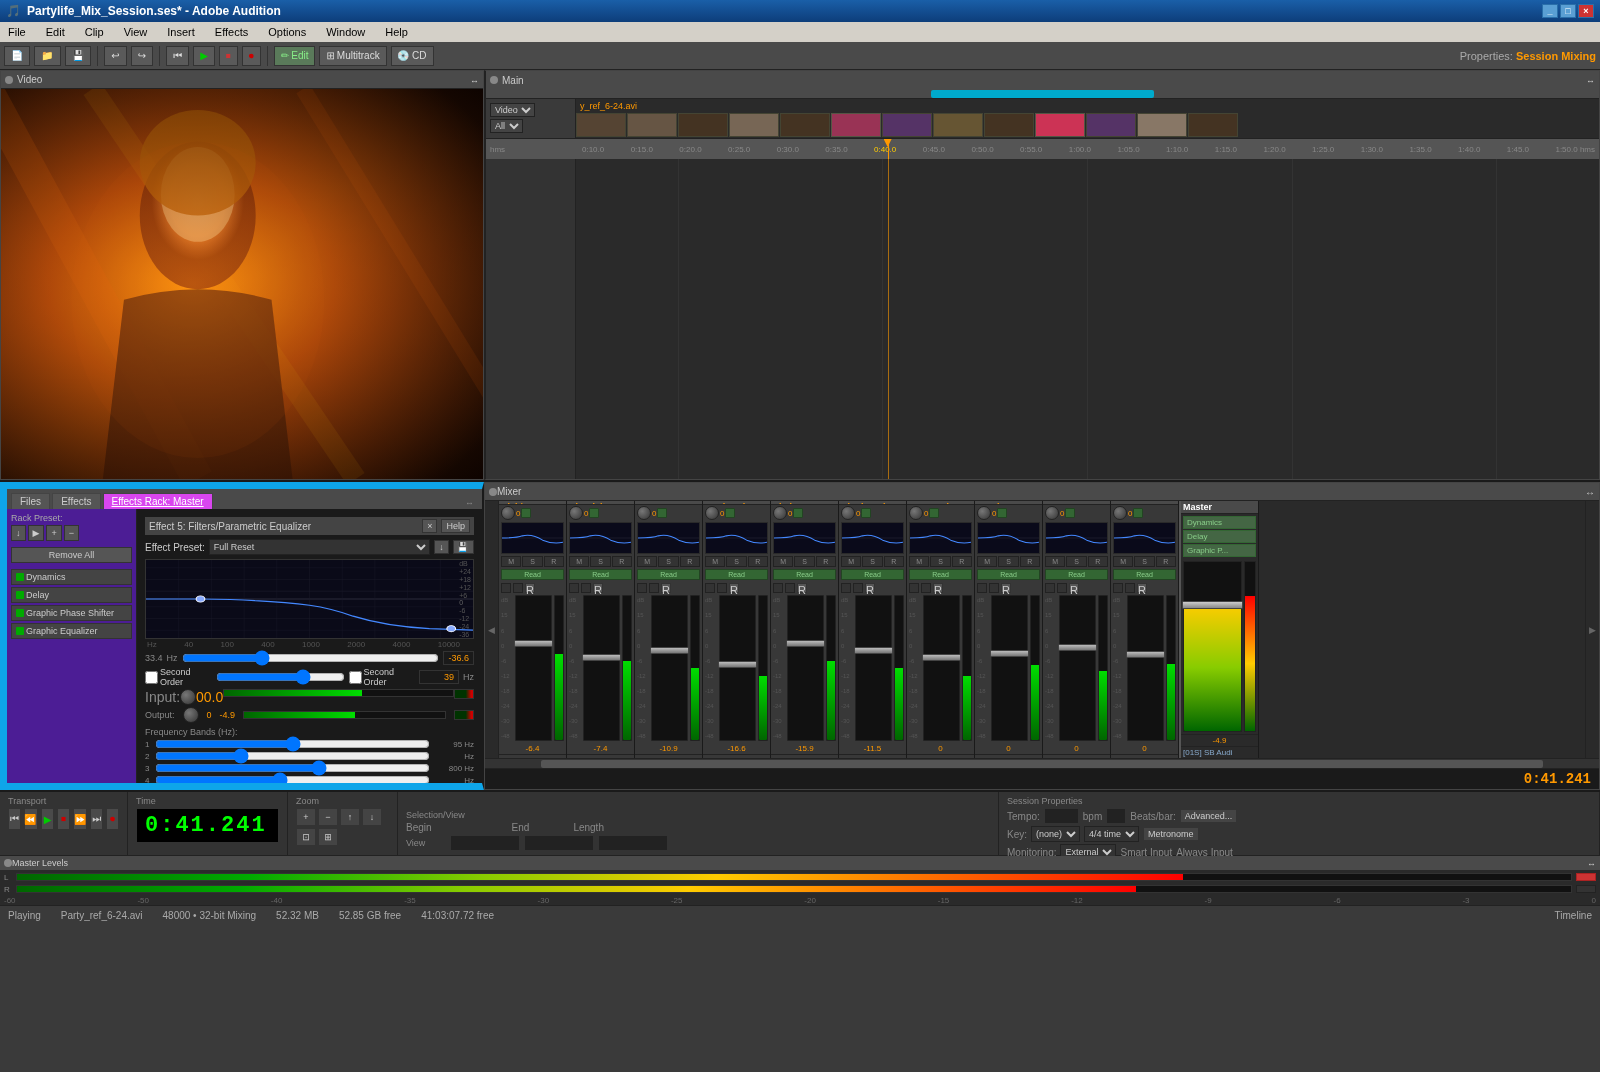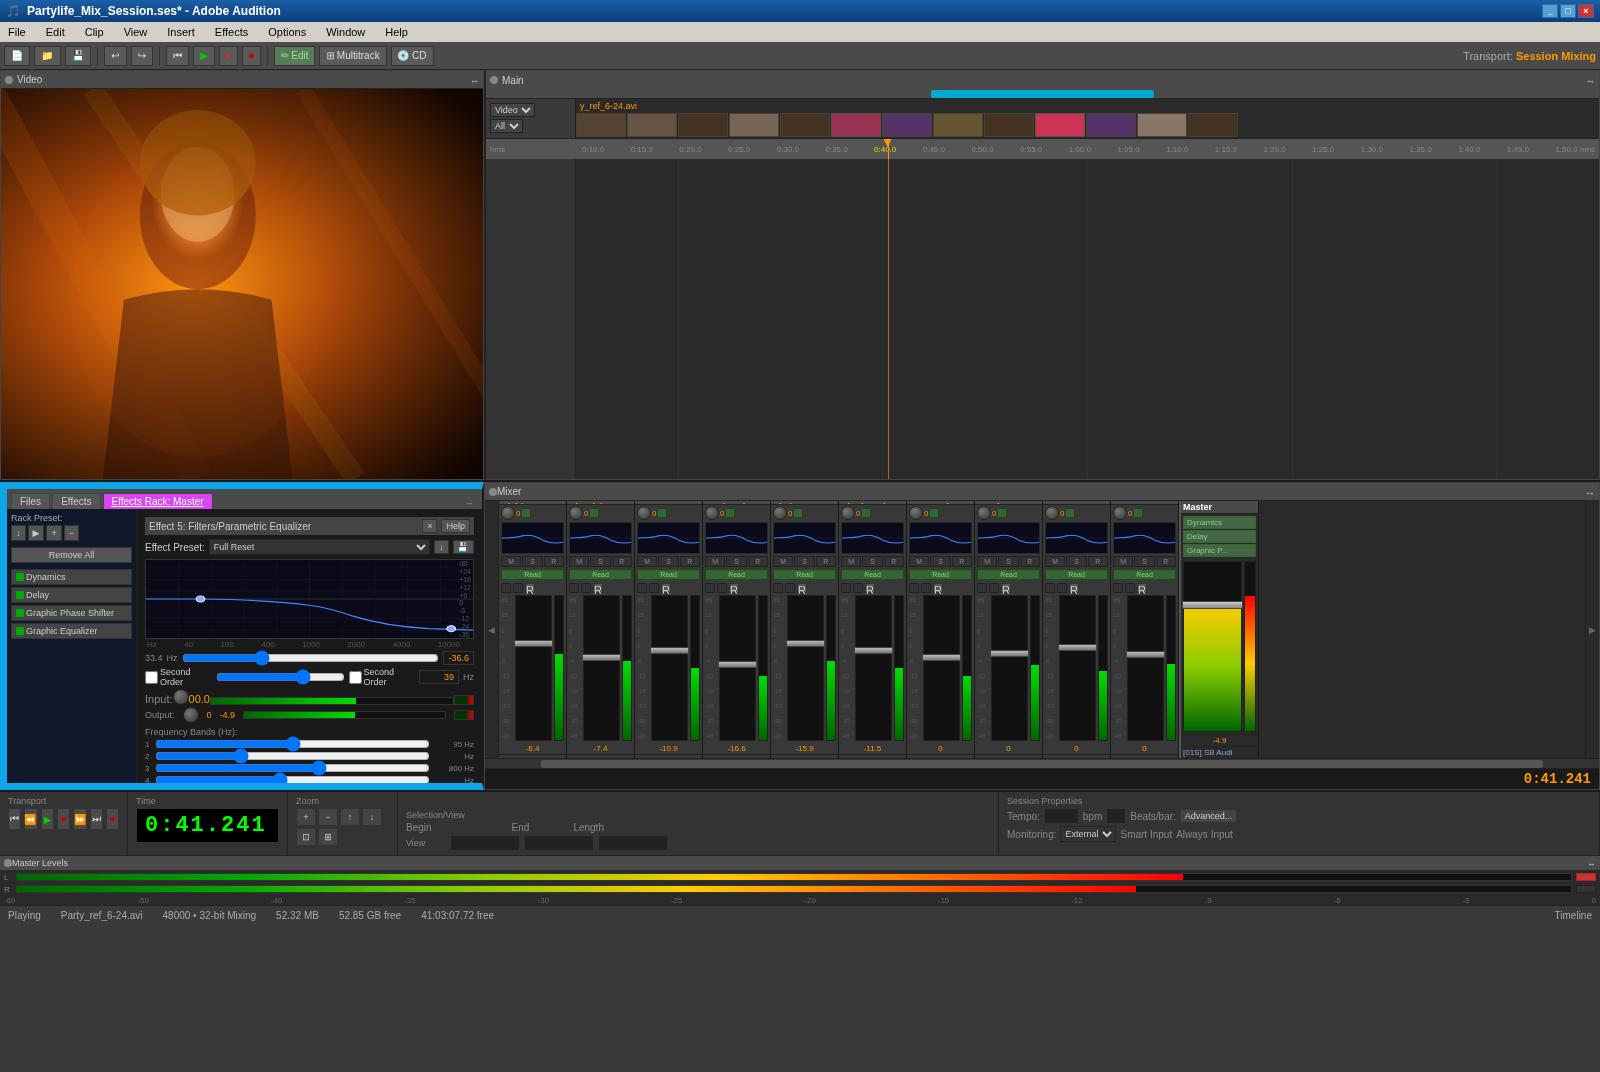--- a/index.html
+++ b/index.html
@@ -193,21 +193,21 @@
       color: #ccc;
       cursor: pointer;
     }
     .tab.active {
       background: #d946ef;
       color: #fff;
       text-decoration: underline;
     }
     .rack-left {
       width: 130px;
-      background: #0f172a;
+      background: #4c1d95;
       border-right: 1px solid #222;
       padding: 4px;
       display: flex;
       flex-direction: column;
       gap: 2px;
     }
     .rack-preset-label { font-size: 9px; color: #aaa; }
     .rack-btn {
       background: #555; border: 1px solid #333;
       color: #ccc; font-size: 9px; padding: 1px 4px;
@@ -492,21 +492,21 @@
   <div class="toolbar-sep"></div>
   <div class="toolbar-btn">⏮</div>
   <div class="toolbar-btn" style="color:#00cc00;">▶</div>
   <div class="toolbar-btn" style="color:#cc3333;">⏹</div>
   <div class="toolbar-btn" style="color:#cc0000;">⏺</div>
   <div class="toolbar-sep"></div>
   <div class="toolbar-btn" style="background:#5a7a5a; color:#88ee88;">✏ <span>Edit</span></div>
   <div class="toolbar-btn">⊞ <span>Multitrack</span></div>
   <div class="toolbar-btn">💿 <span>CD</span></div>
   <div class="workspace-label">
-    <span>Transport:</span>
+    <span>Properties:</span>
     <span class="workspace-name">Session Mixing</span>
   </div>
 </div>
 
 <div id="top-section" style="display:flex; height:410px;">
 
   <div id="video-panel">
     <div class="panel-header">
       <div class="panel-header-dot"></div>
       <span>Video</span>
@@ -767,21 +767,21 @@
           </label>
           <input type="range" style="flex: 1 1 0%; height: 12px;" value="70" min="0" max="100">
           <label style="display:flex; align-items:center; gap:2px;">
             <input type="checkbox" style="">
             <span>Second Order</span>
           </label>
           <span style="color:#ff9900; background:#1a1a1a; border:1px solid #333; padding:1px 4px; font-size:9px; min-width:40px; text-align:right;">39</span>
           <span style="color:#888;">Hz</span>
         </div>
 
-        <div style="display:flex; gap:0; align-items:flex-end; font-size:11px; margin-bottom:2px;">
+        <div style="display:flex; gap:0; align-items:flex-start; font-size:14px; margin-bottom:2px;">
           <span style="color:#888;">Input:</span>
           <div style="width:16px; height:16px; border-radius:50%; background:radial-gradient(circle at 35% 35%, #777, #333); border:1px solid #222;"></div>
           <span style="color:#ff9900;">0</span>
           <span style="color:#ff9900;">0.0</span>
           <div style="flex:1; height:8px; background:#111; border:1px solid #333; position:relative;">
             <div style="position:absolute; left:0; top:0; bottom:0; width:60%; background:linear-gradient(to right, #006600, #00dd00);"></div>
           </div>
           <div style="width:20px; height:10px; background:linear-gradient(to right, #003300 60%, #cc0000 90%); border:1px solid #333;"></div>
         </div>
         <div style="display:flex; gap:8px; align-items:center; font-size:9px; margin-bottom:4px;">
@@ -1447,20 +1447,26 @@
   <div class="transport-section" style="flex:1;">
     <div class="transport-section-label">Session Properties</div>
     <div style="display:flex; gap:4px; align-items:center; font-size:10px; flex-wrap:wrap;">
       <span style="color:#888;">Tempo:</span>
       <input type="text" style="background: rgb(34, 34, 34); border: 1px solid rgb(51, 51, 51); color: rgb(204, 204, 204); width: 35px; height: 16px; font-size: 10px;">
       <span style="color:#888;">bpm</span>
       <input type="text" style="background: rgb(34, 34, 34); border: 1px solid rgb(51, 51, 51); color: rgb(204, 204, 204); width: 20px; height: 16px; font-size: 10px;">
       <span style="color:#888;">Beats/bar:</span>
       <button style="background:#444; border:1px solid #333; color:#ccc; font-size:9px; padding:1px 4px; cursor:pointer;">Advanced...</button>
     </div>
+    <div style="display:flex; gap:4px; align-items:center; font-size:10px; flex-wrap:wrap;">
+      <span style="color:#888;">Key:</span>
+      <select style="background:#333; border:1px solid #222; color:#ccc; font-size:9px; height:16px;"><option>(none)</option></select>
+      <select style="background:#333; border:1px solid #222; color:#ccc; font-size:9px; height:16px;"><option>4/4 time</option></select>
+      <button style="background:#444; border:1px solid #333; color:#ccc; font-size:9px; padding:1px 4px; cursor:pointer;">Metronome</button>
+    </div>
     <div style="display:flex; gap:4px; align-items:center; font-size:10px;">
       <span style="color:#888;">Monitoring:</span>
       <select style="background:#333; border:1px solid #222; color:#ccc; font-size:9px; height:16px;"><option>External</option></select>
       <span style="color:#888;">Smart Input</span>
       <span style="color:#888;">Always Input</span>
     </div>
   </div>
 </div>
 
 <div id="master-levels">

